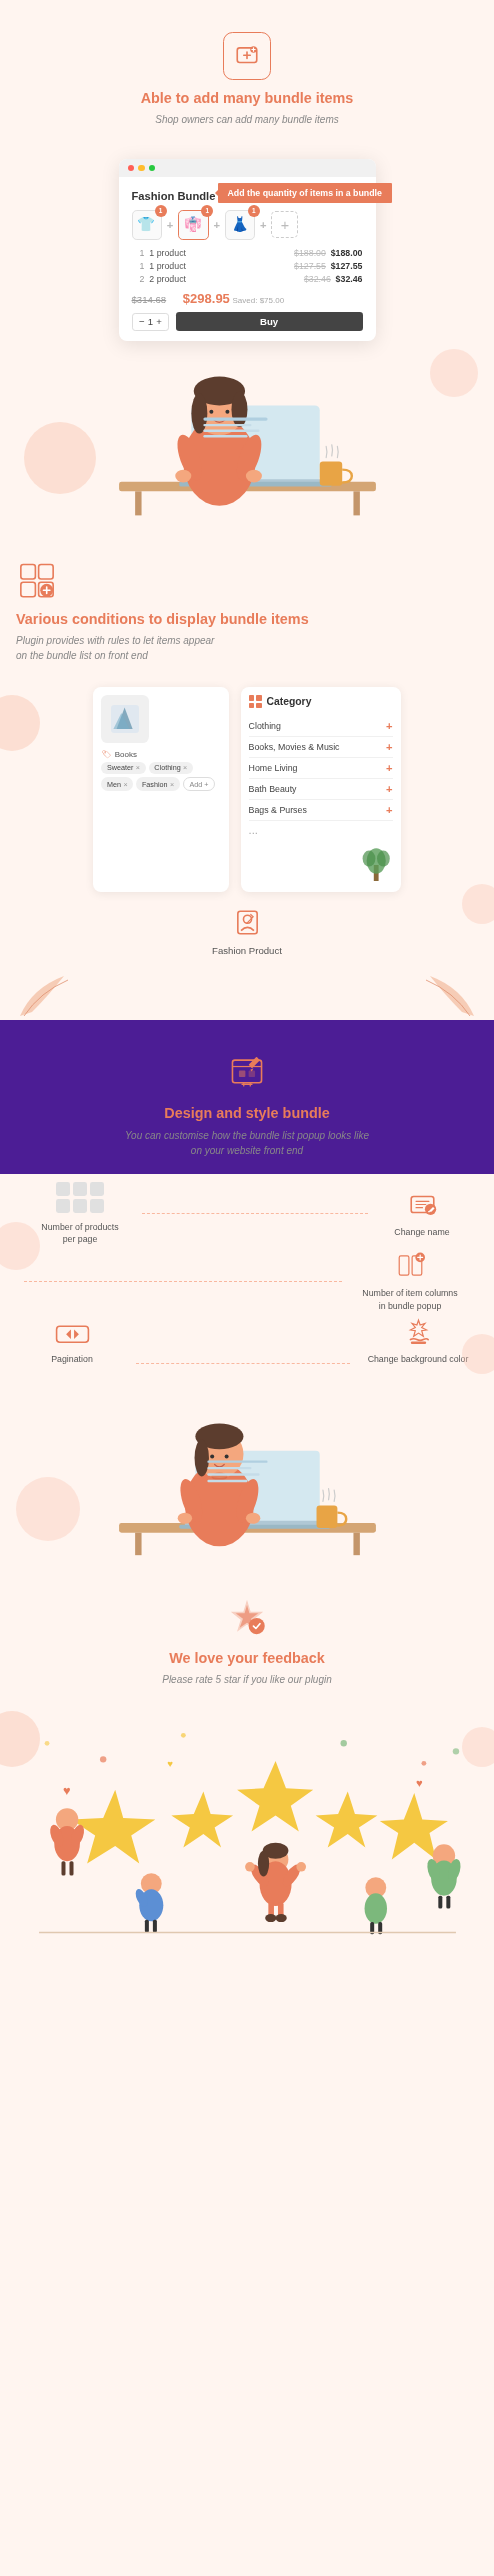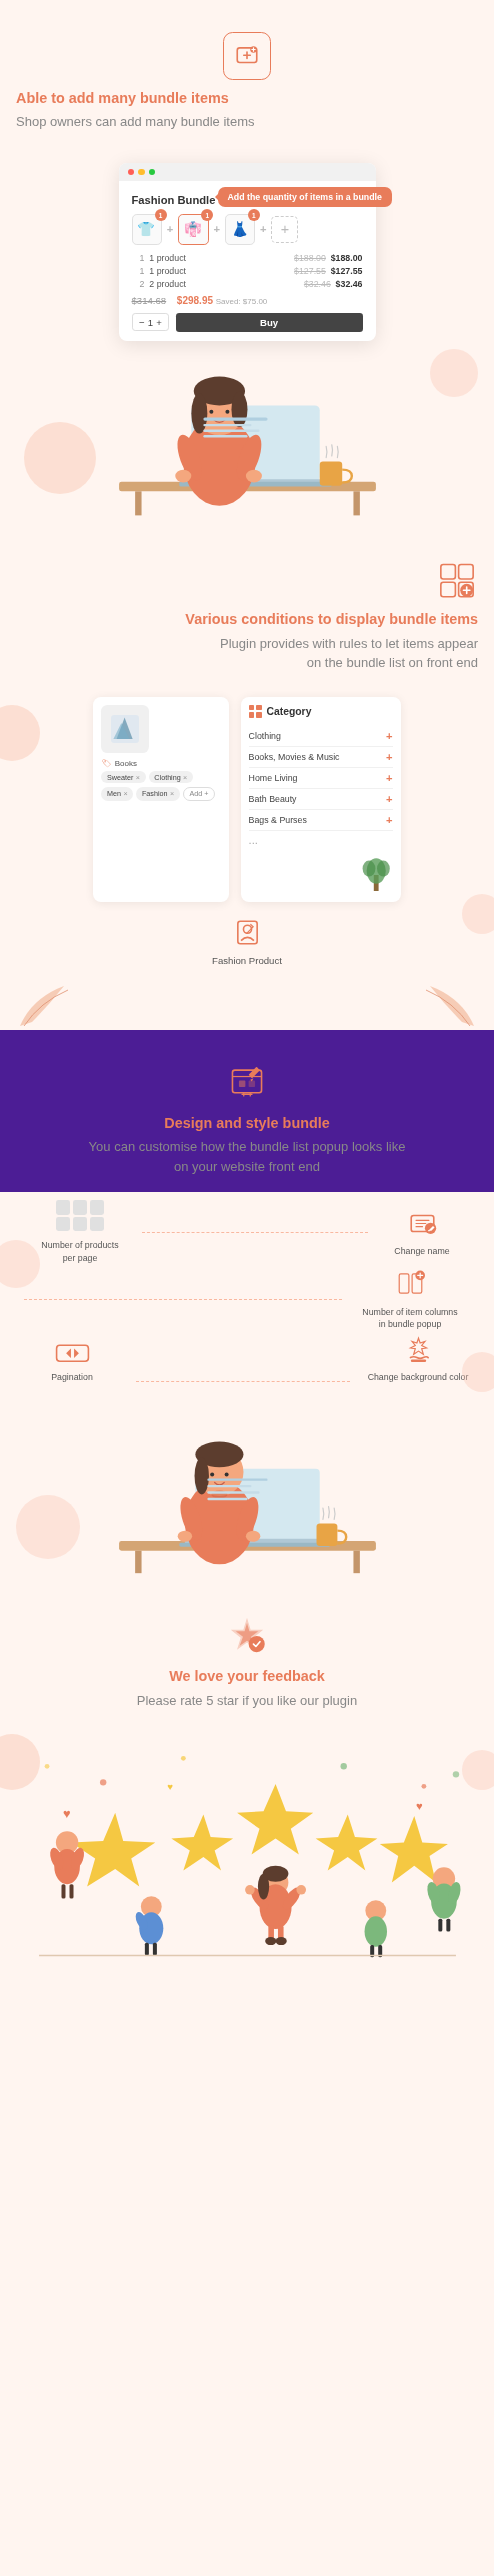--- a/index.html
+++ b/index.html
@@ -6,41 +6,43 @@
     body {
       width: 494px;
       background: #fff5f0;
       font-family: 'Segoe UI', Arial, sans-serif;
       overflow-x: hidden;
     }
 
     
     .section-1 {
       background: #fff5f0;
+      text-align: center;
       padding: 32px 16px 16px;
     }
     .icon-circle {
       width: 48px; height: 48px;
       border: 1.6px solid #e87c5a;
       border-radius: 9.6px;
       display: flex; align-items: center; justify-content: center;
       margin: 0 auto 9.6px;
       color: #e87c5a;
       font-size: 22.5px;
     }
     .section-title {
       color: #e87c5a;
       font-size: 14.4px;
       font-weight: 700;
       margin-bottom: 6.4px;
     }
     .section-desc {
       color: #888;
-      font-size: 13px;
+      font-size: 10px;
       line-height: 1.5;
+      font-style: italic;
     }
 
     
     .bundle-mockup-wrap {
       background: #fff5f0;
       display: flex;
       justify-content: center;
       padding: 16px 0 0;
     }
     .browser-window {
@@ -66,21 +68,21 @@
     .browser-dot.red { background: #ff5f56; }
     .browser-dot.yellow { background: #ffbd2e; }
     .browser-dot.green { background: #27c93f; }
 
     .bundle-tooltip {
       position: absolute;
       top: 24px; right: -16px;
       background: #e87c5a;
       color: #fff;
       font-size: 8.8px;
-      border-radius: 7px;
+      border-radius: 1px;
       padding: 4.8px 9.6px;
       white-space: nowrap;
       z-index: 10;
       font-weight: 600;
     }
     .bundle-tooltip::before {
       content: '';
       position: absolute;
       left: -6.4px; top: 50%; transform: translateY(-50%);
       border: 4px solid transparent;
@@ -166,22 +168,22 @@
     .bundle-row-new {
       color: #333;
       font-weight: 600;
     }
 
     .bundle-total {
       font-size: 9.6px;
       color: #999;
       margin-bottom: 6.4px;
     }
-    .bundle-total .old { text-decoration: line-through; margin-right: 8px; }
-    .bundle-total .new { color: #e87c5a; font-weight: 700; font-size: 10px; }
+    .bundle-total .old { text-decoration: line-through; margin-right: 14px; }
+    .bundle-total .new { color: #e87c5a; font-weight: 700; font-size: 13px; }
     .bundle-total .saved { color: #aaa; font-size: 8px; }
 
     .bundle-buy-row {
       display: flex;
       align-items: center;
       gap: 6.4px;
     }
     .qty-ctrl {
       border: 0.8px solid #ddd;
       border-radius: 3.2px;
@@ -199,21 +201,21 @@
       border-radius: 3.2px;
       text-align: center;
       padding: 4px 0;
       font-size: 9.6px;
       font-weight: 600;
     }
 
     
     .section-2 {
       background: #fff5f0;
-      text-align: right;
+      text-align: left;
       padding: 32px 16px 16px;
     }
     .cond-left {
       background: #fff;
       border-radius: 8px;
       padding: 8px;
       width: 136px;
       box-shadow: 0 1.6px 9.6px rgba(0,0,0,0.07);
     }
     .cond-right {

